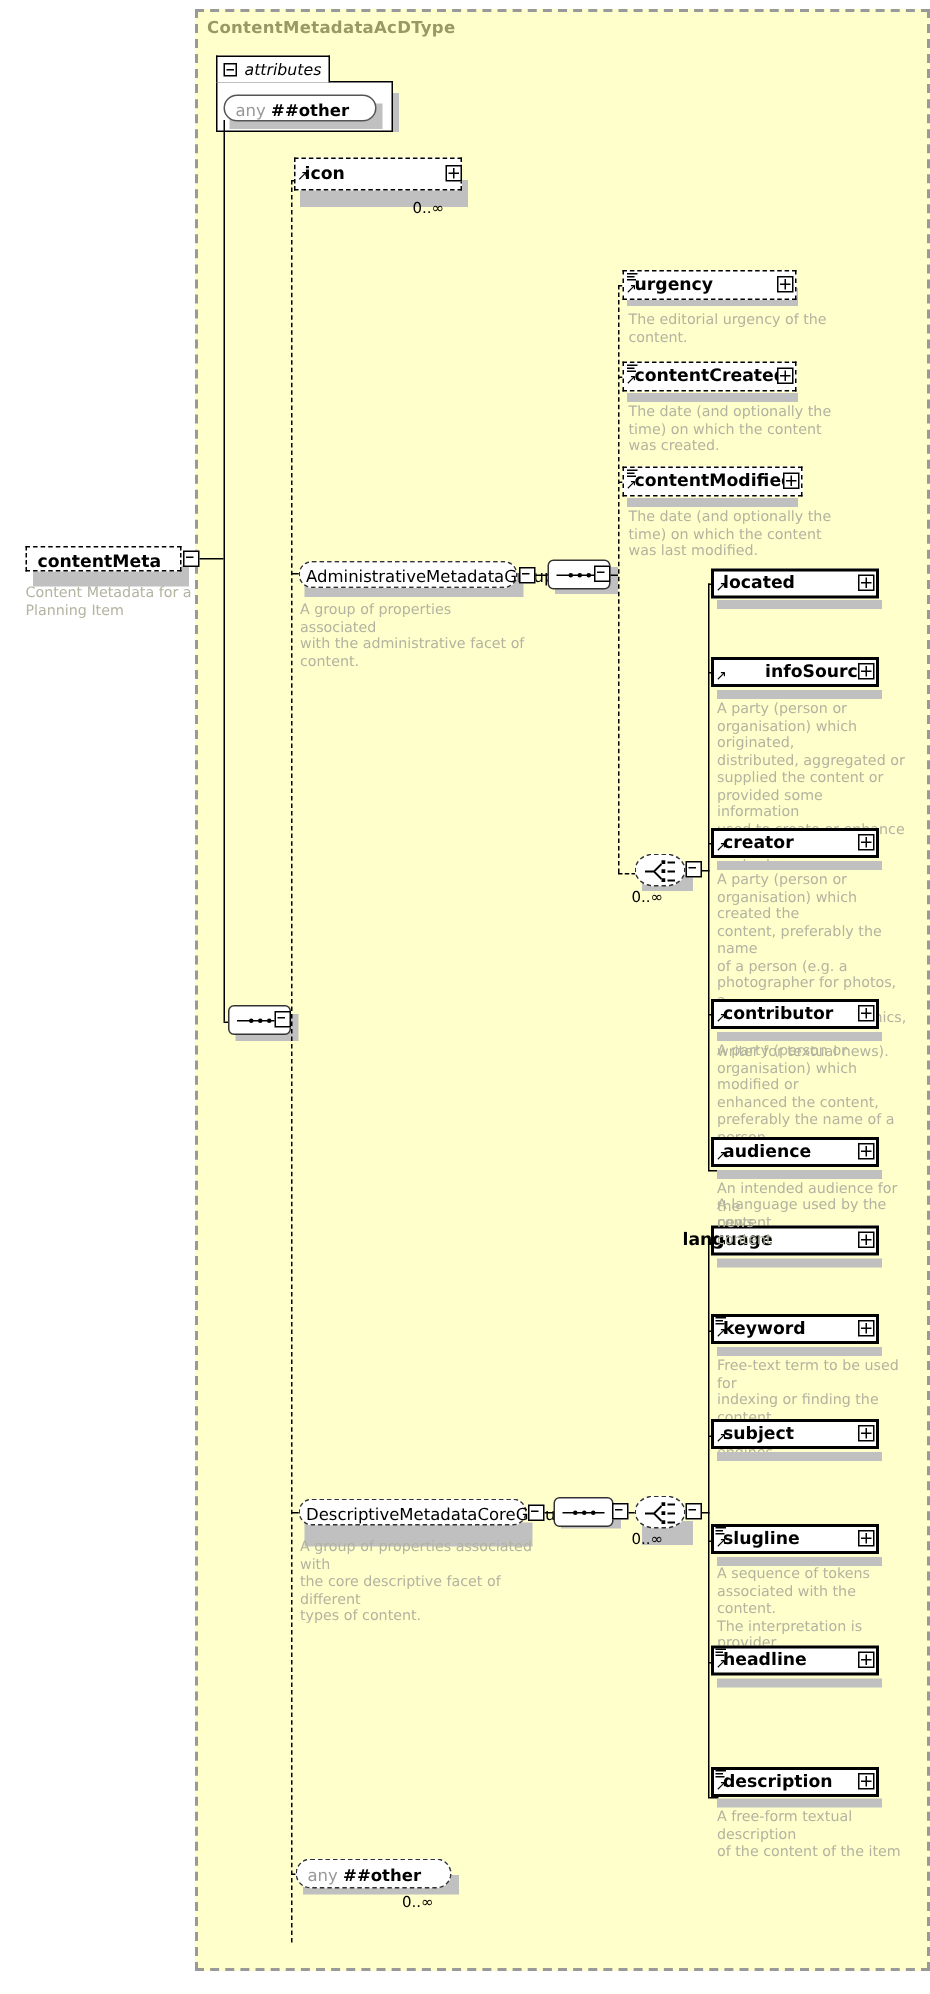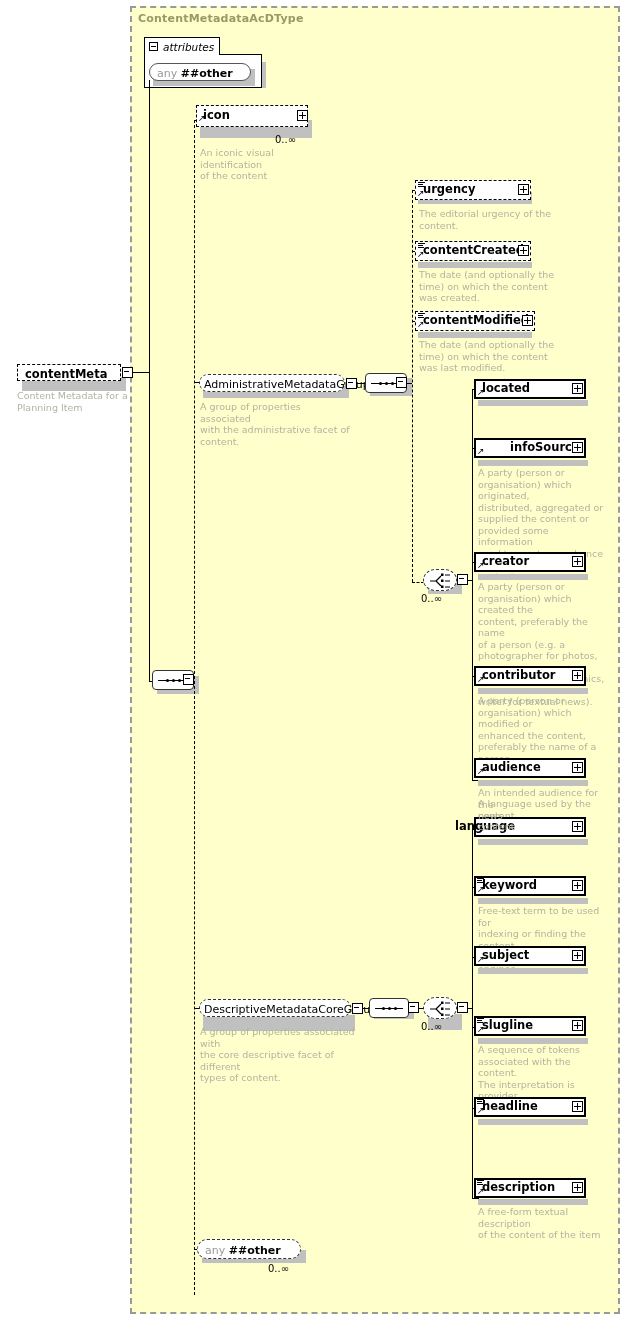--- a/index.html
+++ b/index.html
@@ -119,22 +119,20 @@
 
   <div class="vld" style="left:194px;top:120px;height:1175px;"></div>
 
   <div class="hld" style="left:194px;top:120px;width:8px;"></div>
   <div class="sh" style="left:200px;top:120px;width:112px;height:18px;"></div>
   <div class="ebox dashed" style="left:196px;top:105px;width:112px;height:22px;"></div>
   <div class="ename" style="left:203px;top:110px;">icon</div>
   <div class="amark" style="left:198px;top:114px;">↗</div>
   <div class="plusbox" style="left:297px;top:110px;"></div>
   <div class="card" style="left:275px;top:135px;">0..∞</div>
-  <div class="anno" style="left:200px;top:147px;width:135px;">An iconic visual identification
-of the content</div>
 
   <div class="hld" style="left:194px;top:382px;width:6px;"></div>
   <div class="sh" style="left:203px;top:382px;width:146px;height:16px;"></div>
   <div class="gbox dash" style="left:199px;top:374px;width:146px;height:18px;"></div>
   <div class="glabel" style="left:204px;top:379px;">AdministrativeMetadataGroup</div>
   <div class="minusbox" style="left:346px;top:378px;width:11px;height:11px;"></div>
   <div class="anno" style="left:200px;top:401px;width:150px;">A group of properties associated
 with the administrative facet of
 content.</div>
 

